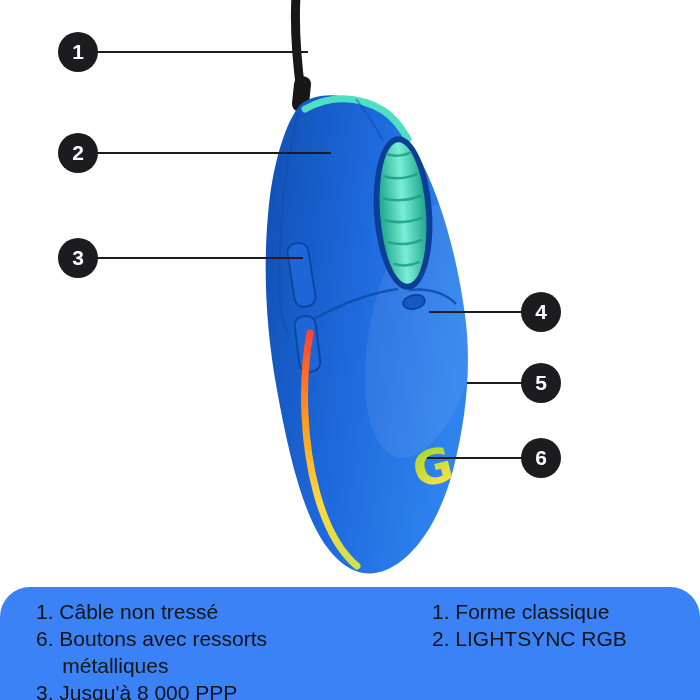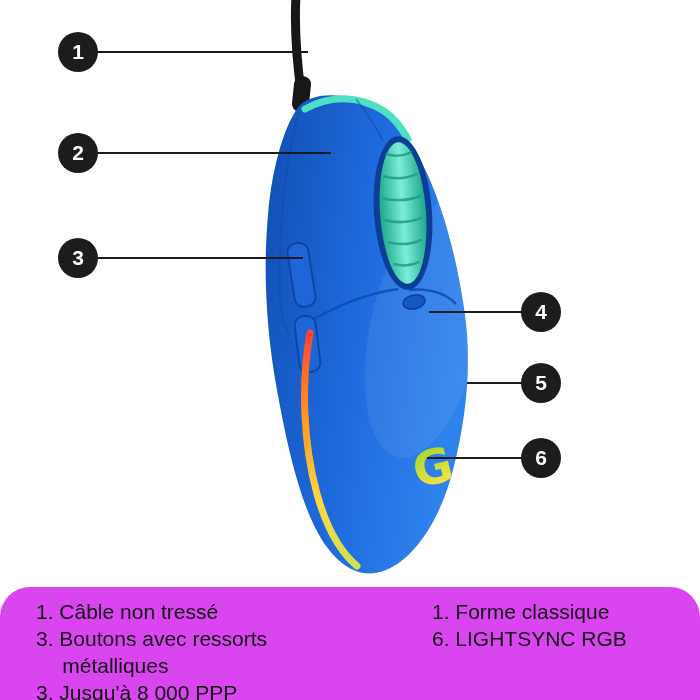--- a/index.html
+++ b/index.html
@@ -25,21 +25,21 @@
 
   .l1 { left:97px;  top:51px;  width:211px; }
   .l2 { left:97px;  top:152px; width:234px; }
   .l3 { left:97px;  top:257px; width:206px; }
   .l4 { left:429px; top:311px; width:93px;  }
   .l5 { left:467px; top:382px; width:55px;  }
   .l6 { left:427px; top:457px; width:95px;  }
 
   .legend {
     position:absolute; left:0; bottom:0; width:700px; height:113px;
-    background:#d946ef; border-radius:30px 30px 0 0; box-sizing:border-box;
+    background:#3b82f6; border-radius:30px 30px 0 0; box-sizing:border-box;
     display:flex; padding:11px 20px 0 36px; z-index:4;
   }
   .legend-col {
     list-style:none; margin:0; padding:0; width:330px;
     font-size:21px; line-height:27px; color:#141414;
   }
   .legend-col.right { width:auto; margin-left:66px; }
   .legend-col li { padding-left:1.25em; text-indent:-1.25em; }
 </style>
 </head>
@@ -133,22 +133,22 @@
   <div class="callout c5">
     <span>5</span>
   </div>
   <div class="callout c6">
     <span>6</span>
   </div>
 
   <div class="legend">
     <ul class="legend-col">
       <li>1. Câble non tressé</li>
-      <li>3. Boutons avec ressorts métalliques</li>
+      <li>6. Boutons avec ressorts métalliques</li>
       <li>3. Jusqu'à 8 000 PPP</li>
     </ul>
     <ul class="legend-col right">
       <li>1. Forme classique</li>
-      <li>6. LIGHTSYNC RGB</li>
+      <li>2. LIGHTSYNC RGB</li>
     </ul>
   </div>
 
 </div>
 
 </body></html>

